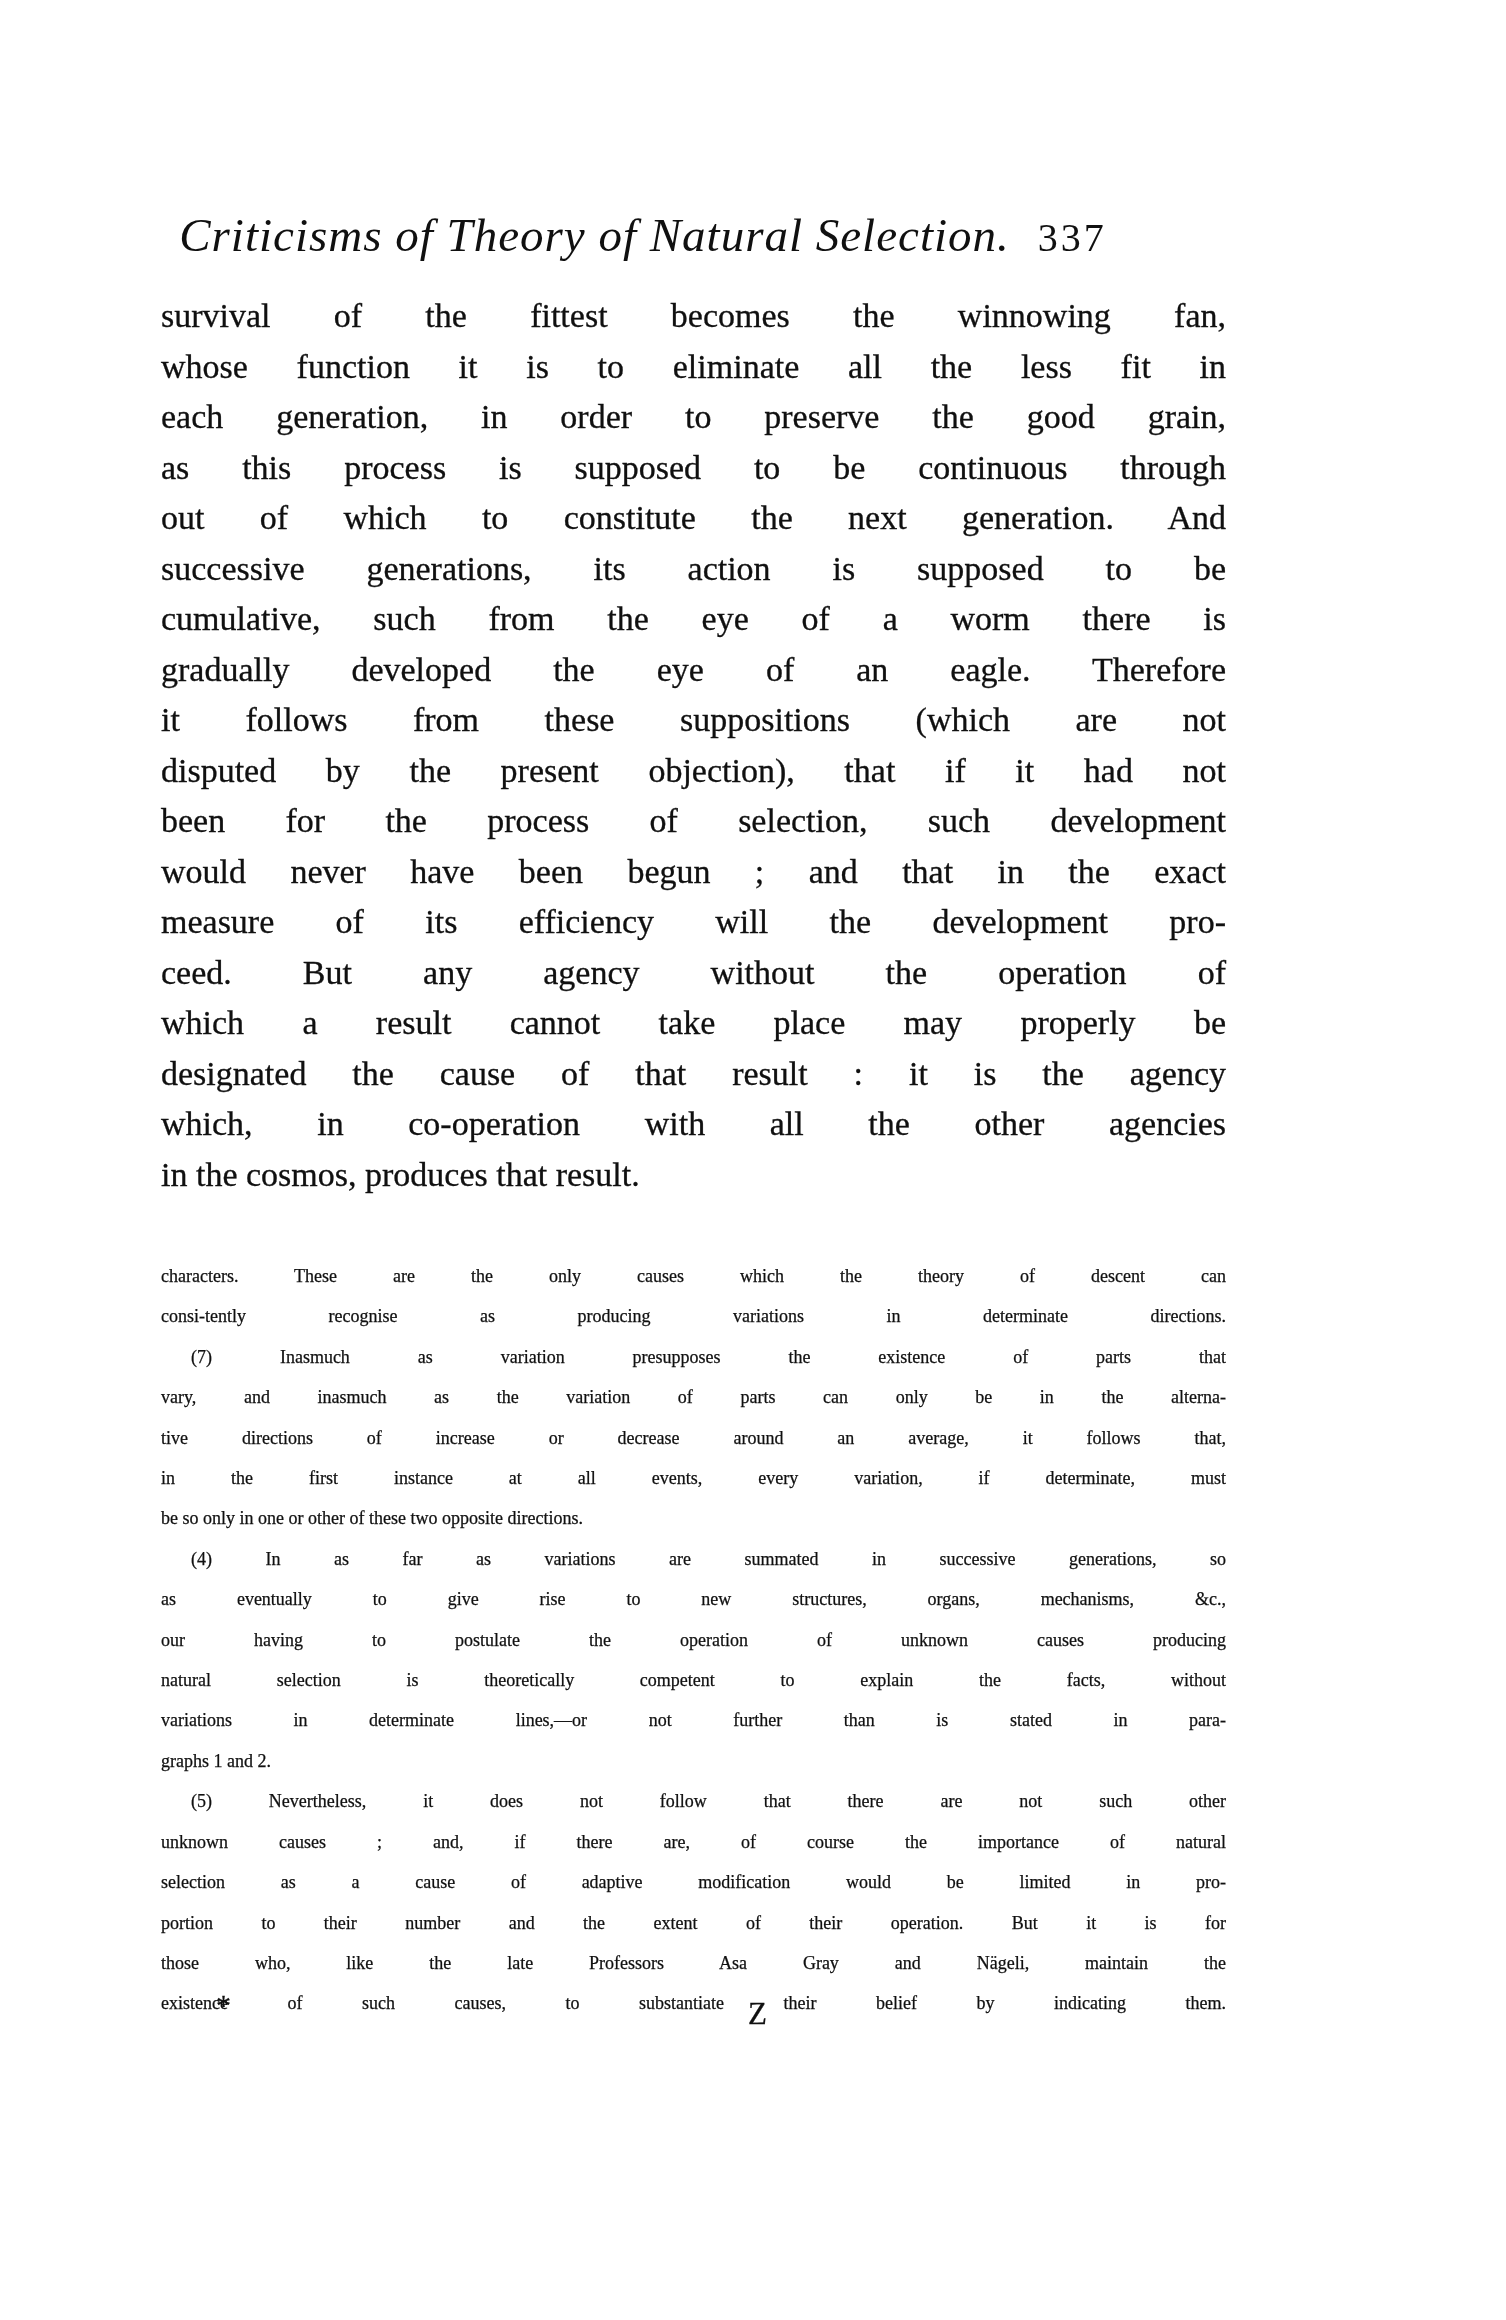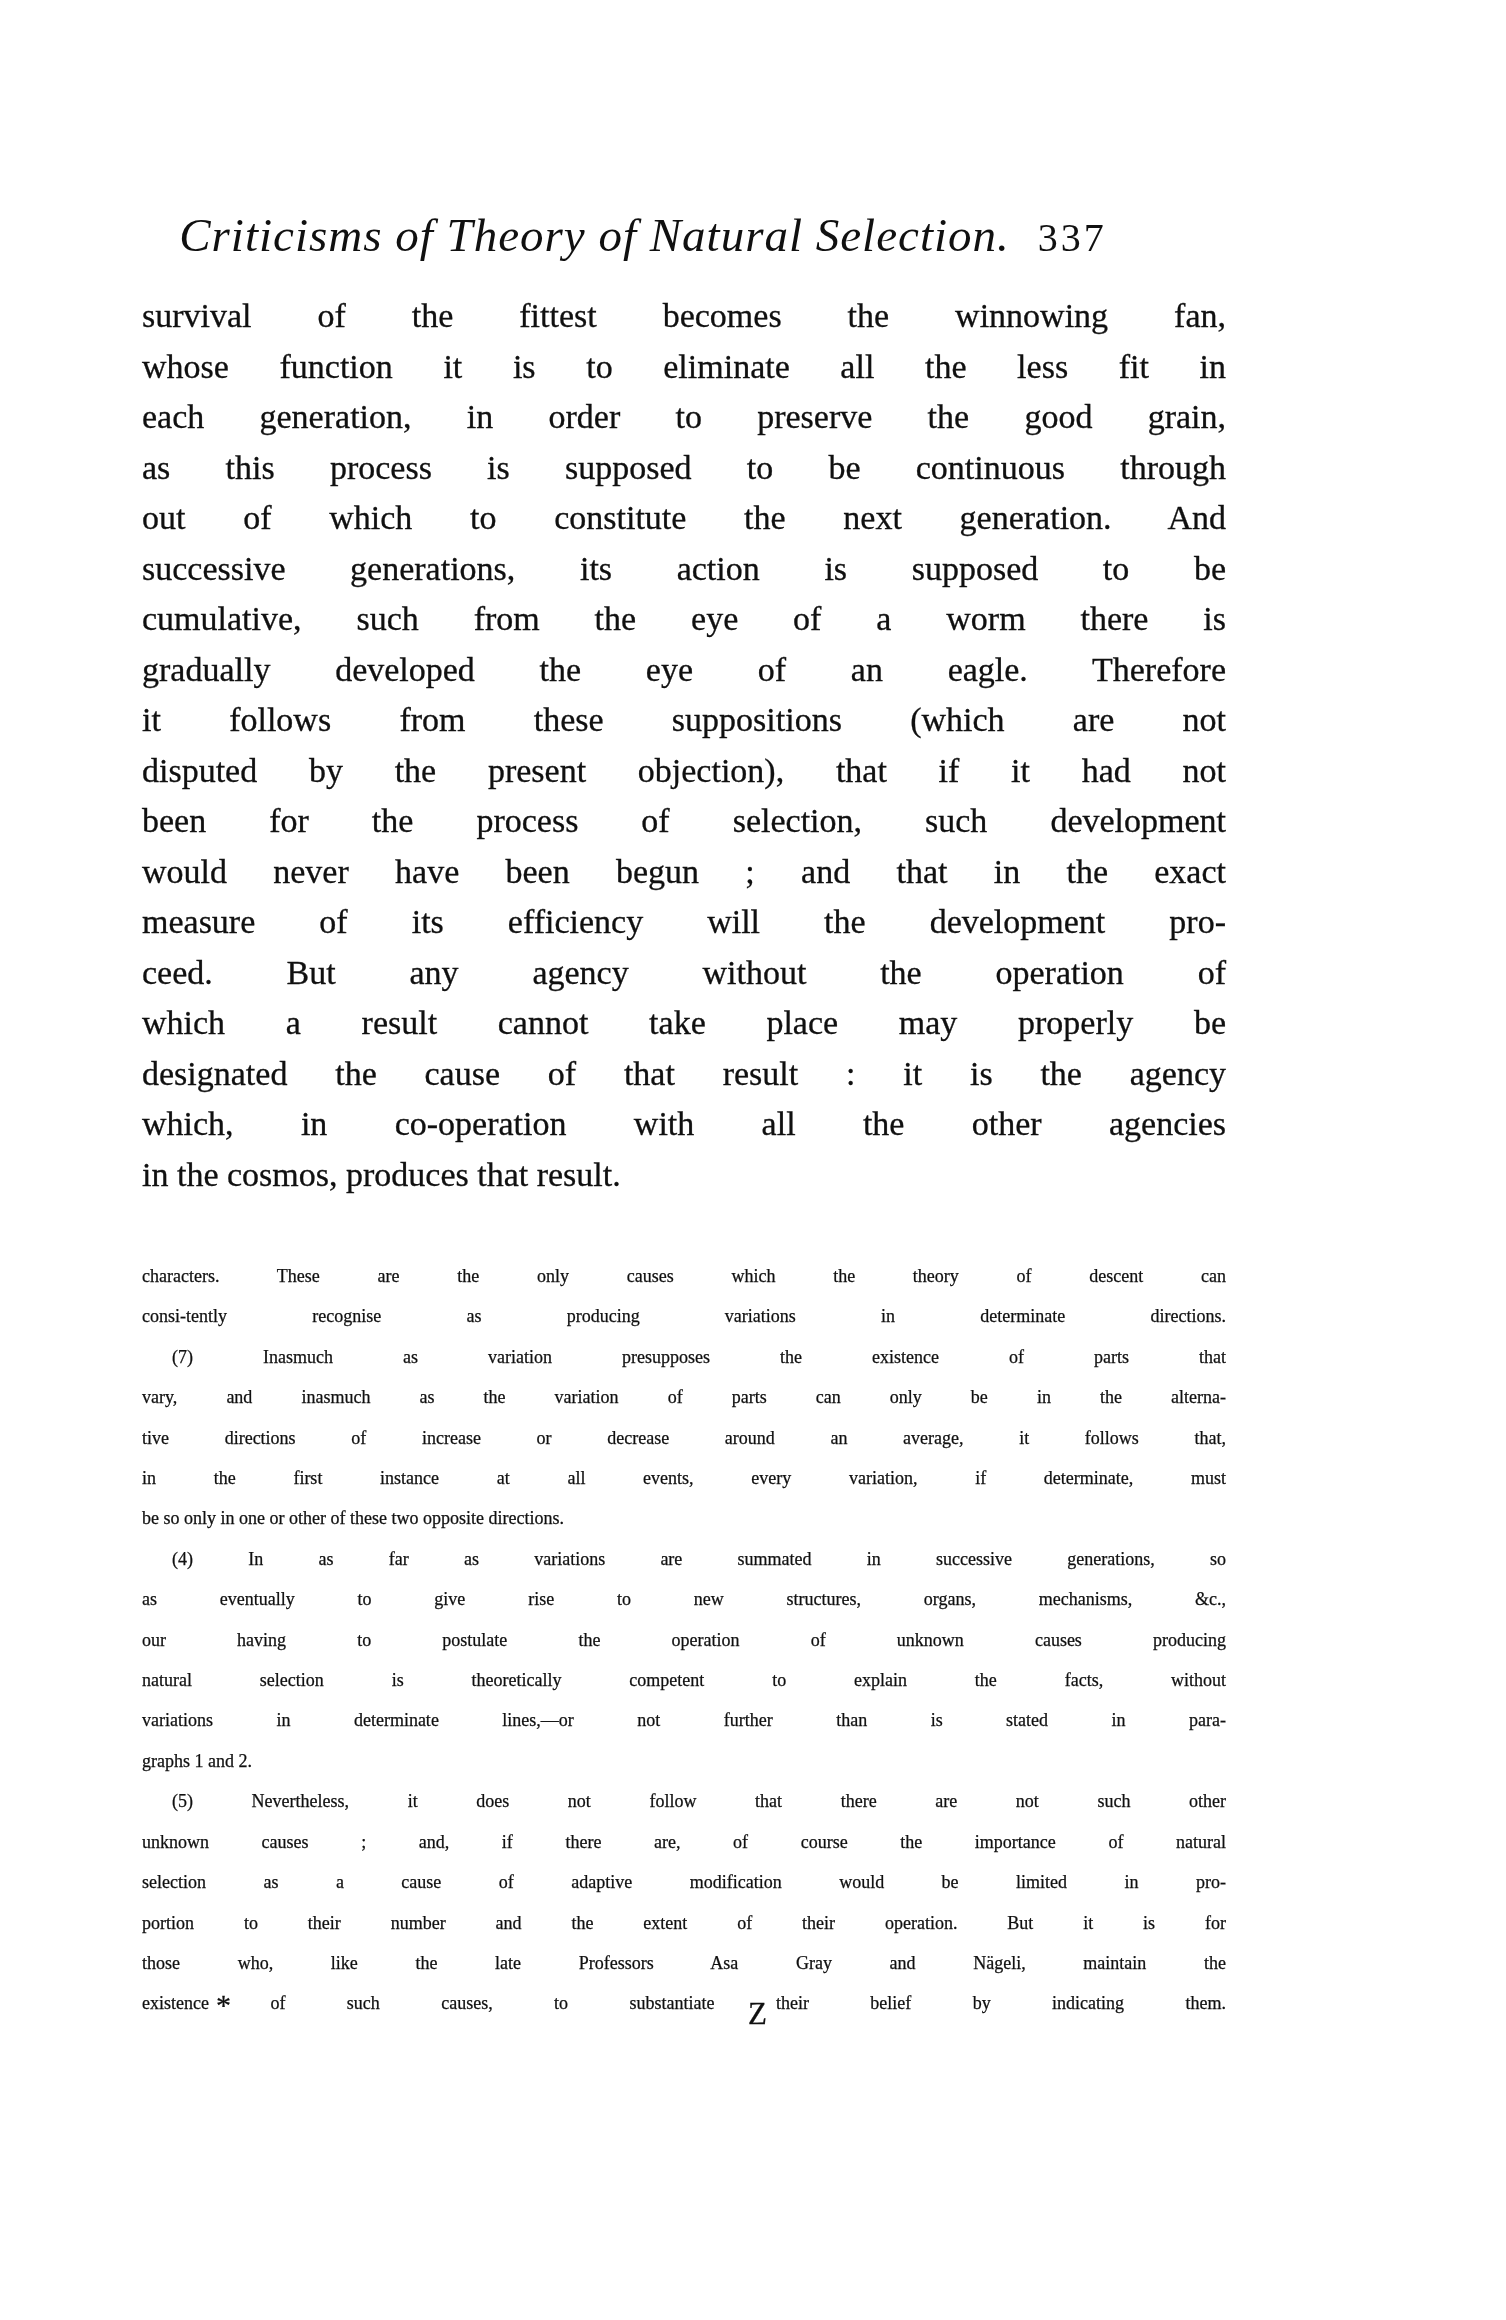--- a/index.html
+++ b/index.html
@@ -47,20 +47,21 @@
     left: 142px;
     top: 1256px;
     width: 1084px;
     font-size: 18px;
     line-height: 40.4px;
     -webkit-text-stroke: 0.25px #101010;
   }
   .tline {
     text-align: justify;
     text-align-last: justify;
+    margin-left: 19px;
   }
   .tline.short {
     text-align-last: left;
   }
   .tline.indent {
     text-indent: 30px;
   }
   .mark-asterisk {
     position: absolute;
     left: 216px;

